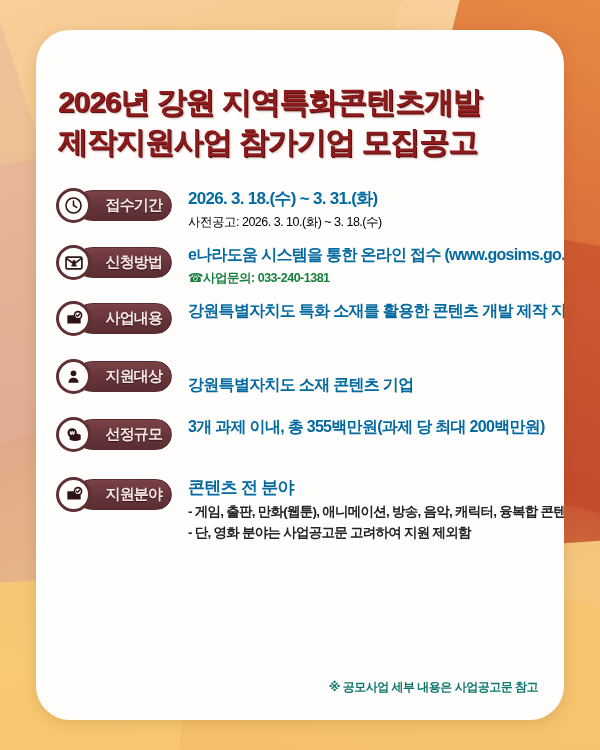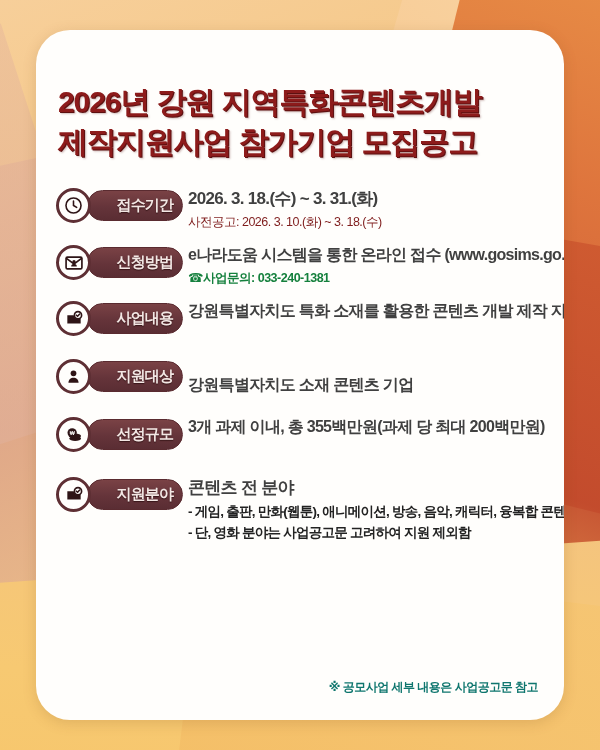--- a/index.html
+++ b/index.html
@@ -145,21 +145,21 @@
   
   .badge {
     position: relative;
     flex: 0 0 auto;
     width: 118px;
     height: 34px;
     margin-top: 2px;
   }
   .pill {
     position: absolute;
-    left: 31px;
+    left: 20px;
     top: 0;
     width: 96px;
     height: 31px;
     border-radius: 16px;
     background: linear-gradient(180deg, #7a4245 0%, #65343a 55%, #5a2d33 100%);
     border: 1.5px solid #5a2b30;
     box-sizing: border-box;
     display: flex;
     align-items: center;
     justify-content: flex-end;
@@ -191,29 +191,29 @@
 
   
   .row-body {
     flex: 1 1 auto;
     padding-left: 14px;
     padding-top: 0;
   }
   .body-main {
     font-size: 17px;
     font-weight: bold;
-    color: #404040;
+    color: #0369a1;
     letter-spacing: -0.7px;
     line-height: 1.25;
     white-space: nowrap;
   }
   .body-main.sm { font-size: 16px; }
   .body-sub {
     font-size: 12.5px;
-    color: #7f1d1d;
+    color: #000000;
     letter-spacing: -0.5px;
     margin-top: 5px;
     white-space: nowrap;
   }
   .body-sub.bold { font-weight: bold; color: #15803d; }
   .sub-list {
     margin-top: 4px;
   }
   .sub-list .sl {
     font-size: 13.5px;

